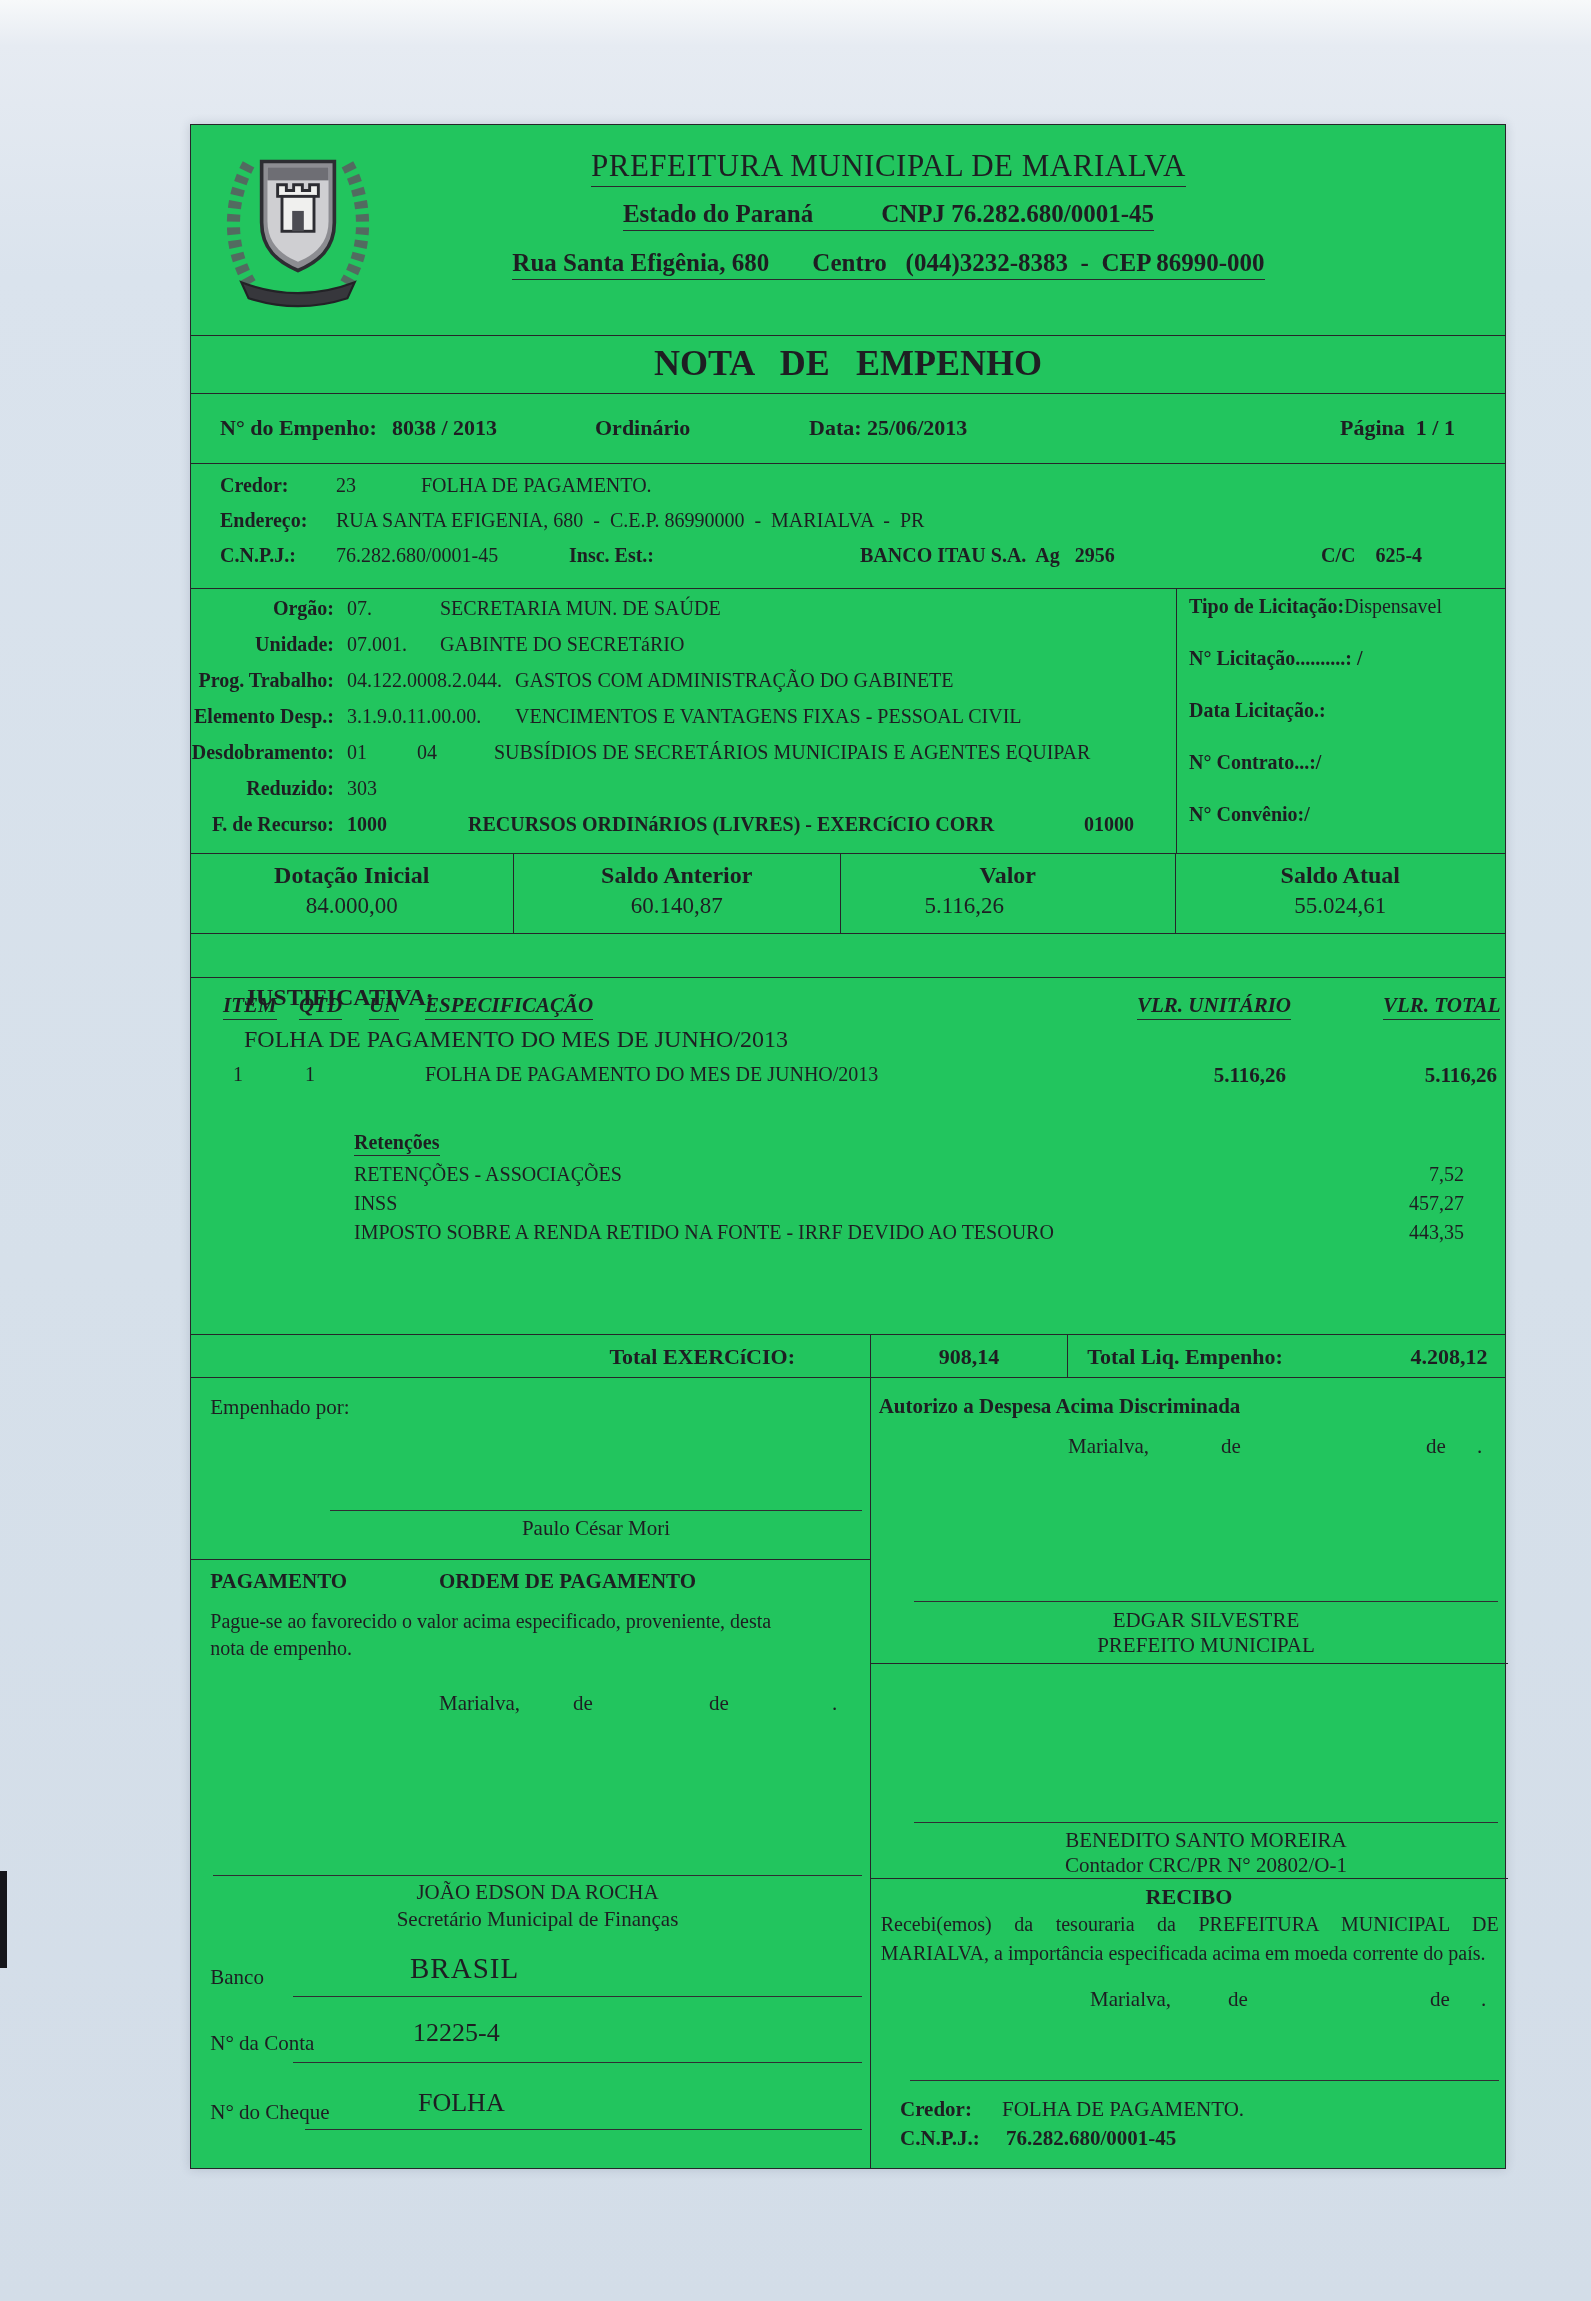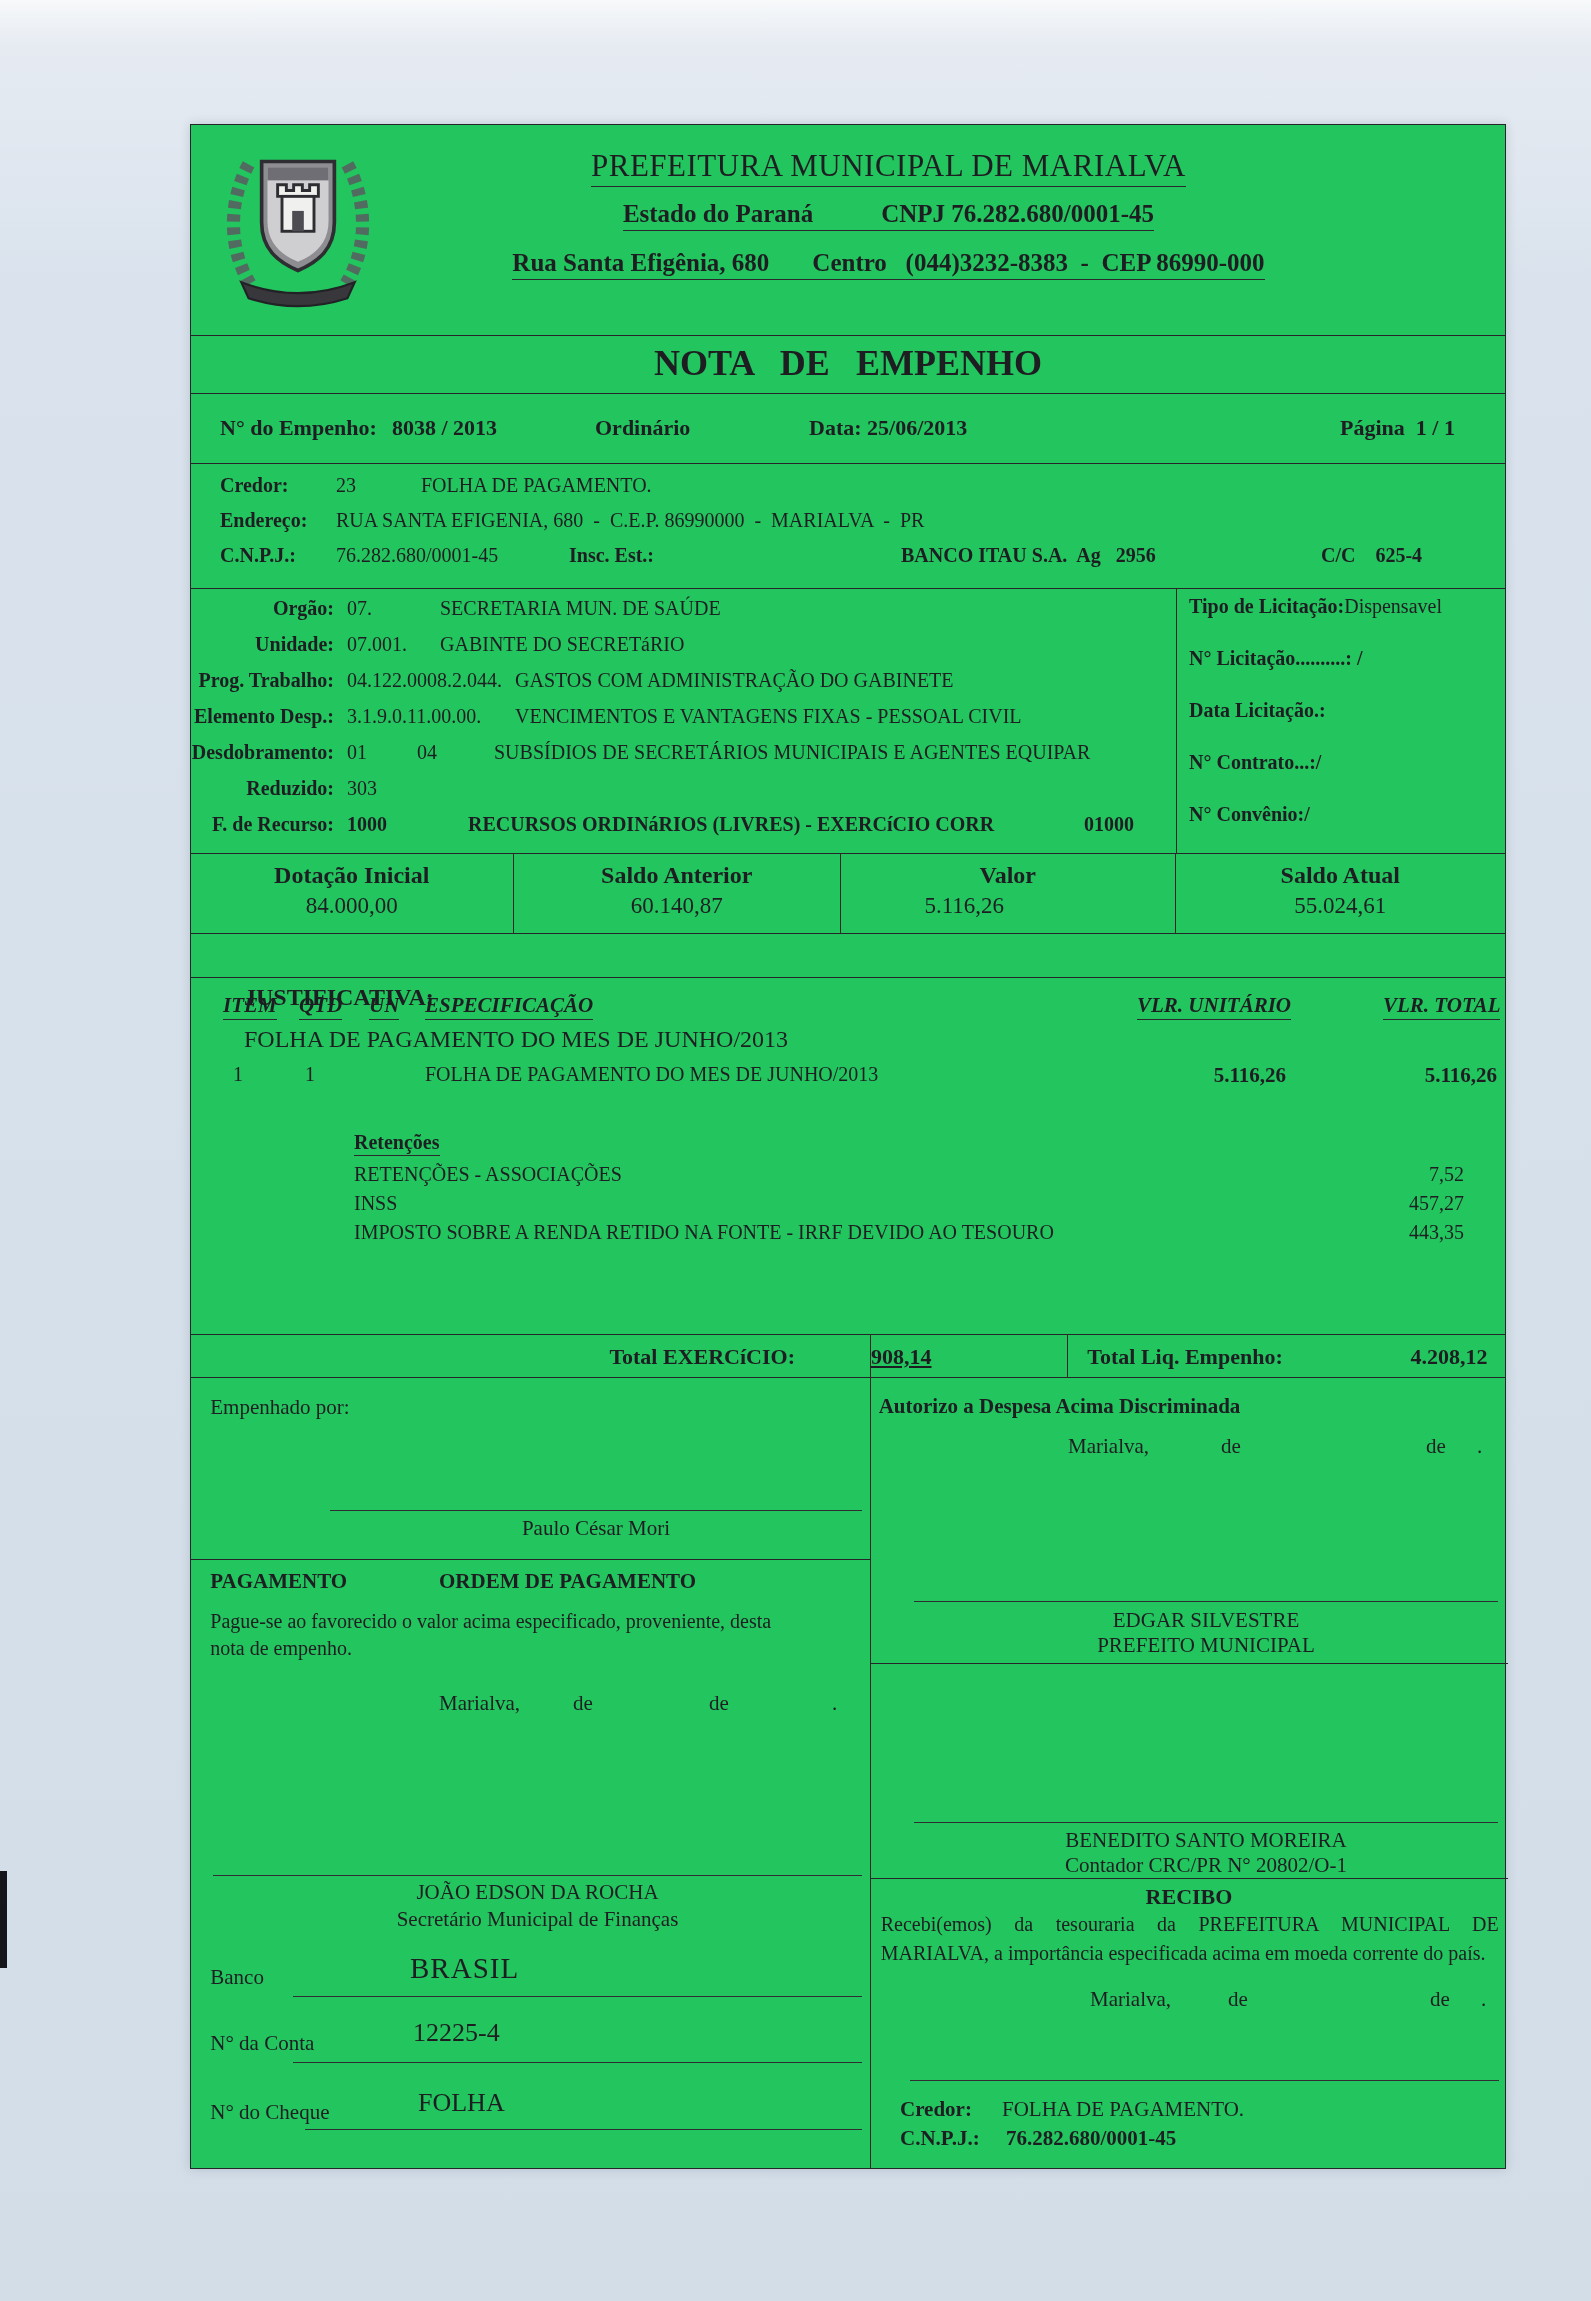--- a/index.html
+++ b/index.html
@@ -70,21 +70,21 @@
   .ith .abs { top:15.4px; font-style:italic; font-weight:bold; font-size:21px; border-bottom:1.9px solid #2a2a2e; padding-bottom:1px; }
   .itrow .abs { top:85px; }
   .valb { font-weight:bold; font-size:21px; }
   .retn { position:absolute; left:163px; top:153px; width:1110px; }
   .ret-title { display:inline-block; font-weight:bold; border-bottom:1.9px solid #2a2a2e; padding-bottom:1px; margin-bottom:3.9px; }
   .ret-row { display:flex; justify-content:space-between; line-height:29px; }
 
   
   .totais { height:44px; display:flex; font-size:22px; border-bottom:1.9px solid #26262a; }
   .tc1 { width:679px; text-align:right; padding:8.7px 75px 0 0; font-weight:bold; }
-  .tc2 { width:197px; border-left:1.9px solid #26262a; text-align:left; padding-top:8.7px; font-weight:bold;text-decoration:underline; }
+  .tc2 { width:197px; border-left:1.9px solid #26262a; text-align:center; padding-top:8.7px; font-weight:bold; }
   .tc3 { flex:1; border-left:1.9px solid #26262a; display:flex; justify-content:space-between; padding:8.7px 17.4px 0 19.3px; font-weight:bold; }
 
   
   .rodape { height:790px; font-size:21px; }
   .sigline { position:absolute; border-bottom:1.9px solid #2f2f33; height:0; }
   .hline { position:absolute; border-bottom:1.9px solid #26262a; height:0; }
   .signame { position:absolute; text-align:center; font-size:21px; }
   .par { position:absolute; font-size:20px; line-height:27px; }
   .rcol { position:absolute; left:679px; top:0; width:637px; height:100%; border-left:1.9px solid #26262a; }
   .bigval { font-size:29px; letter-spacing:1px; }
@@ -143,21 +143,21 @@
       <span class="abs" style="left:230px">FOLHA DE PAGAMENTO.</span>
     </div>
     <div class="cline">
       <span class="abs b" style="left:29px">Endereço:</span>
       <span class="abs" style="left:145px">RUA SANTA EFIGENIA, 680  -  C.E.P. 86990000  -  MARIALVA  -  PR</span>
     </div>
     <div class="cline">
       <span class="abs b" style="left:29px">C.N.P.J.:</span>
       <span class="abs" style="left:145px">76.282.680/0001-45</span>
       <span class="abs b" style="left:378px">Insc. Est.:</span>
-      <span class="abs b" style="left:710px">BANCO ITAU S.A.  Ag   2956</span>
+      <span class="abs b" style="left:669px">BANCO ITAU S.A.  Ag   2956</span>
       <span class="abs b" style="left:1130px">C/C    625-4</span>
     </div>
   </div>
 
   <div class="sec classif bt">
     <div class="cdiv"></div>
 
     <div class="crow">
       <span class="clab">Orgão:</span>
       <span class="abs" style="left:156px">07.</span>

